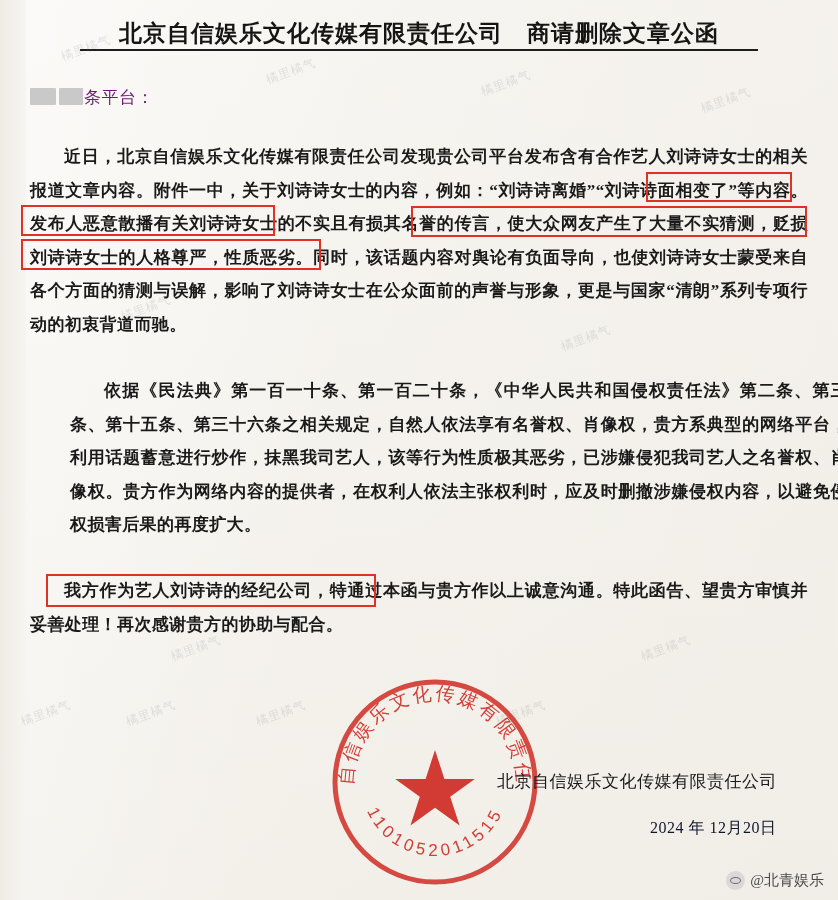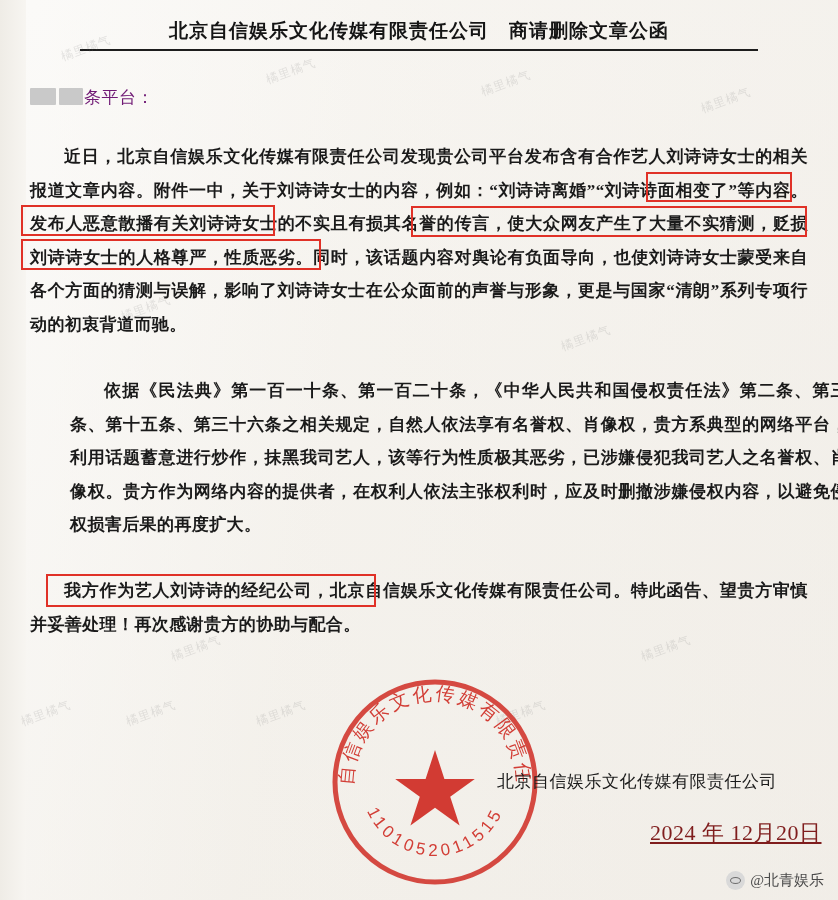--- a/index.html
+++ b/index.html
@@ -33,21 +33,21 @@
     background: linear-gradient(90deg, #efece6 0%, #f7f5f1 100%);
     pointer-events: none;
   }
 
   .doc-title {
     position: absolute;
     top: 18px;
     left: 0;
     width: 838px;
     text-align: center;
-    font-size: 19px;
+    font-size: 23px;
     font-weight: bold;
     letter-spacing: 1px;
     color: #151515;
     white-space: pre;
   }
   .title-underline {
     position: absolute;
     top: 49px;
     left: 80px;
     width: 678px;
@@ -128,24 +128,23 @@
     left: 497px;
     top: 770px;
     font-size: 17px;
     color: #1a1a1a;
     letter-spacing: 0.5px;
   }
   .date-sign {
     position: absolute;
     left: 650px;
     top: 818px;
-    font-size: 22px;
-    color: #7f1d1d;
+    font-size: 16px;
+    color: #0f172a;
     letter-spacing: 0.5px;
-    text-decoration: underline;
   }
 
   .weibo-credit {
     position: absolute;
     right: 14px;
     bottom: 10px;
     font-size: 15px;
     color: #4a4a4a;
     display: flex;
     gap: 5px;
@@ -184,21 +183,21 @@
 
   <div class="body-text" id="p1">
     <p class="para">近日，北京自信娱乐文化传媒有限责任公司发现贵公司平台发布含有合作艺人刘诗诗女士的相关报道文章内容。附件一中，关于刘诗诗女士的内容，例如：“刘诗诗离婚”“刘诗诗面相变了”等内容。发布人恶意散播有关刘诗诗女士的不实且有损其名誉的传言，使大众网友产生了大量不实猜测，贬损刘诗诗女士的人格尊严，性质恶劣。同时，该话题内容对舆论有负面导向，也使刘诗诗女士蒙受来自各个方面的猜测与误解，影响了刘诗诗女士在公众面前的声誉与形象，更是与国家“清朗”系列专项行动的初衷背道而驰。</p>
   </div>
 
   <div class="body-text" id="p2">
     <p class="para">依据《民法典》第一百一十条、第一百二十条，《中华人民共和国侵权责任法》第二条、第三条、第十五条、第三十六条之相关规定，自然人依法享有名誉权、肖像权，贵方系典型的网络平台，利用话题蓄意进行炒作，抹黑我司艺人，该等行为性质极其恶劣，已涉嫌侵犯我司艺人之名誉权、肖像权。贵方作为网络内容的提供者，在权利人依法主张权利时，应及时删撤涉嫌侵权内容，以避免侵权损害后果的再度扩大。</p>
   </div>
 
   <div class="body-text" id="p3">
-    <p class="para">我方作为艺人刘诗诗的经纪公司，北京自信娱乐文化传媒有限责任公司。特此函告、望贵方审慎并妥善处理！再次感谢贵方的协助与配合。</p>
+    <p class="para">我方作为艺人刘诗诗的经纪公司，特通过本函与贵方作以上诚意沟通。特此函告、望贵方审慎并妥善处理！再次感谢贵方的协助与配合。</p>
   </div>
 
   <div class="hl" style="left:646px; top:172px; width:146px; height:30px;"></div>
   <div class="hl" style="left:21px; top:205px; width:254px; height:31px;"></div>
   <div class="hl" style="left:411px; top:206px; width:396px; height:31px;"></div>
   <div class="hl" style="left:21px; top:239px; width:300px; height:31px;"></div>
   <div class="hl" style="left:46px; top:574px; width:330px; height:33px;"></div>
 
   <div class="wm" style="left:60px; top:40px;">橘里橘气</div>
   <div class="wm" style="left:265px; top:63px;">橘里橘气</div>

